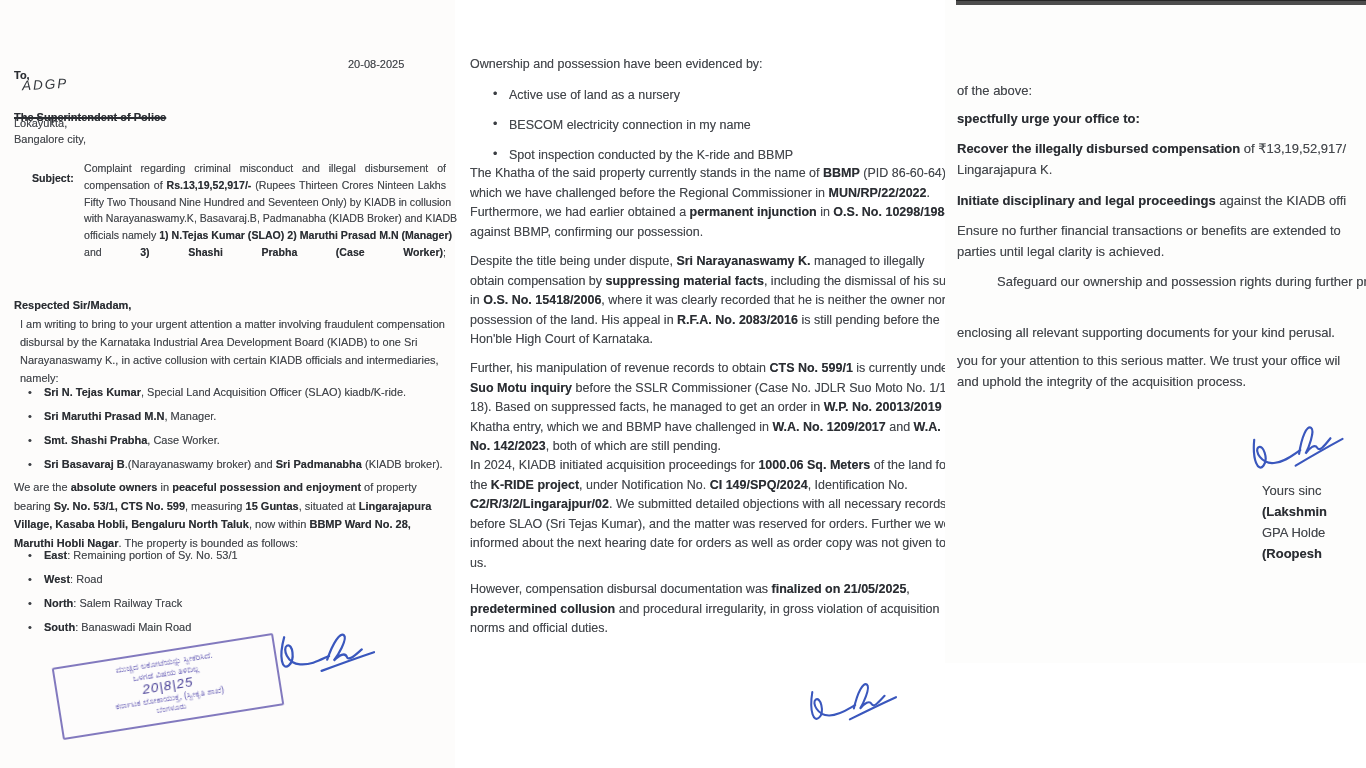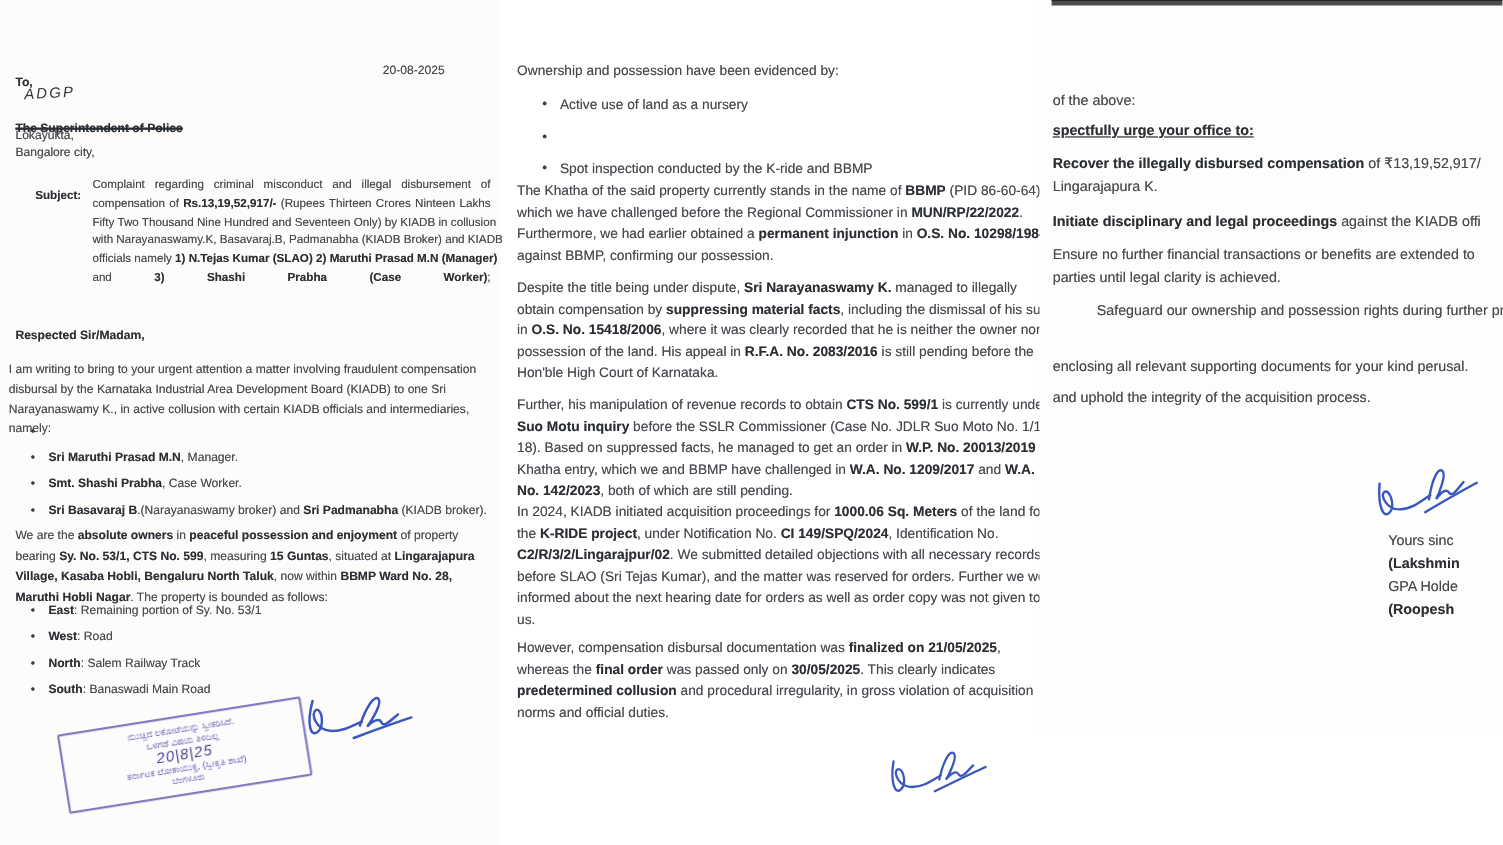--- a/index.html
+++ b/index.html
@@ -22,21 +22,21 @@
   .p1-to{left:14px;top:57px;}
   .p1-date{left:348px;top:57px;}
   .p1-hand{left:22px;top:77px;font-size:13.5px;font-style:italic;letter-spacing:2px;color:#33373c;transform:rotate(-3deg);text-shadow:none;}
   .p1-addr1{left:14px;top:99px;text-decoration:line-through;text-decoration-thickness:1.5px;}
   .p1-addr2{left:14px;top:116px;}
   .p1-addr3{left:14px;top:132px;}
   .p1-subject{left:32px;top:160px;display:flex;}
   .subj-label{width:52px;flex:0 0 52px;font-size:10.6px;}
   .subj-lines .ln{width:362px;white-space:nowrap;text-align:justify;text-align-last:justify;line-height:16.8px;font-size:10.6px;}
   .p1-salut{left:14px;top:287px;}
-  .p1-para1{left:8px;top:315px;margin-top:12px;}
+  .p1-para1{left:20px;top:315px;}
   .p1-para1 .ln{line-height:18px;}
   .p1-bullets{left:28px;top:385px;}
   .p1-bullets .brow{margin-bottom:9px;}
   .p1-para2{left:14px;top:478px;}
   .p1-para2 .ln{line-height:18.5px;}
   .p1-bounds{left:28px;top:548px;}
   .p1-bounds .brow{margin-bottom:9px;}
   .stamp{
     left:56px;top:650px;width:208px;transform:rotate(-9deg);
     border:2px solid rgba(88,78,170,.75);border-radius:2px;
@@ -61,21 +61,21 @@
   .p2-para3{top:359px;}
   .p2-para4{top:456px;}
   .p2-para5{top:580px;}
   .sig2{left:345px !important;top:676px;width:112px;height:56px;transform:rotate(-6deg);}
 
   
   #page3{position:absolute;left:945px;top:0;width:421px;height:663px;background:#fdfdfc;font-size:13px;z-index:3;}
   #page3 .abs{left:12px;}
   #page3 .ln{line-height:21px;}
   .p3-intro1{top:80px;}
-  .p3-intro2{top:108px;text-decoration:underline;}
+  .p3-intro2{top:108px;}
   .p3-item1{top:138px;}
   .p3-item2{top:190px;}
   .p3-item3{top:220px;}
   .p3-item4{top:271px;margin-left:40px;}
   .p3-para1{top:322px;}
   .p3-para2{top:350px;}
   .sig3{left:297px !important;top:415px;width:118px;height:68px;transform:rotate(-10deg);}
   .p3-signoff{top:480px;left:317px !important;}
   .p3-signoff .ln{line-height:20.3px;}
 </style>
@@ -117,20 +117,21 @@
   <div class="abs p1-salut b">Respected Sir/Madam,</div>
   <div class="abs p1-para1">
       <div class="ln">I am writing to bring to your urgent attention a matter involving fraudulent compensation</div>
       <div class="ln">disbursal by the Karnataka Industrial Area Development Board (KIADB) to one Sri</div>
       <div class="ln">Narayanaswamy K., in active collusion with certain KIADB officials and intermediaries,</div>
       <div class="ln">namely:</div>
     </div>
   <div class="abs p1-bullets">
       <div class="brow">
         <span class="dot">•</span>
+        <span class="btxt ln"><span class="b">Sri N. Tejas Kumar</span>, Special Land Acquisition Officer (SLAO) kiadb/K-ride.</span>
       </div>
       <div class="brow">
         <span class="dot">•</span>
         <span class="btxt ln"><span class="b">Sri Maruthi Prasad M.N</span>, Manager.</span>
       </div>
       <div class="brow">
         <span class="dot">•</span>
         <span class="btxt ln"><span class="b">Smt. Shashi Prabha</span>, Case Worker.</span>
       </div>
       <div class="brow">
@@ -178,20 +179,21 @@
 
 <section id="page2">
   <div class="abs p2-head">Ownership and possession have been evidenced by:</div>
   <div class="abs p2-bullets">
       <div class="brow">
         <span class="dot">•</span>
         <span class="btxt ln">Active use of land as a nursery</span>
       </div>
       <div class="brow">
         <span class="dot">•</span>
+        <span class="btxt ln">BESCOM electricity connection in my name</span>
       </div>
       <div class="brow">
         <span class="dot">•</span>
         <span class="btxt ln">Spot inspection conducted by the K-ride and BBMP</span>
       </div>
     </div>
   <div class="abs p2-para1">
       <div class="ln">The Khatha of the said property currently stands in the name of <span class="b">BBMP</span> (PID 86-60-64),</div>
       <div class="ln">which we have challenged before the Regional Commissioner in <span class="b">MUN/RP/22/2022</span>.</div>
       <div class="ln">Furthermore, we had earlier obtained a <span class="b">permanent injunction</span> in <span class="b">O.S. No. 10298/1984</span></div>
@@ -214,21 +216,20 @@
   <div class="abs p2-para4">
       <div class="ln">In 2024, KIADB initiated acquisition proceedings for <span class="b">1000.06 Sq. Meters</span> of the land for</div>
       <div class="ln">the <span class="b">K-RIDE project</span>, under Notification No. <span class="b">CI 149/SPQ/2024</span>, Identification No.</div>
       <div class="ln"><span class="b">C2/R/3/2/Lingarajpur/02</span>. We submitted detailed objections with all necessary records</div>
       <div class="ln">before SLAO (Sri Tejas Kumar), and the matter was reserved for orders. Further we were</div>
       <div class="ln">informed about the next hearing date for orders as well as order copy was not given to</div>
       <div class="ln">us.</div>
     </div>
   <div class="abs p2-para5">
       <div class="ln">However, compensation disbursal documentation was <span class="b">finalized on 21/05/2025</span>,</div>
-      <div class="ln">whereas the <span class="b">final order</span> was passed only on <span class="b">30/05/2025</span>. This clearly indicates</div>
       <div class="ln"><span class="b">predetermined collusion</span> and procedural irregularity, in gross violation of acquisition</div>
       <div class="ln">norms and official duties.</div>
     </div>
   <svg class="sig sig2">
       <use href="#sig-scrawl"></use>
     </svg>
 </section>
 
 <section id="page3">
   <div class="abs p3-intro1">
@@ -248,20 +249,21 @@
       <div class="ln">Ensure no further financial transactions or benefits are extended to</div>
       <div class="ln">parties until legal clarity is achieved.</div>
     </div>
   <div class="abs p3-item4">
       <div class="ln">Safeguard our ownership and possession rights during further proc</div>
     </div>
   <div class="abs p3-para1">
       <div class="ln">enclosing all relevant supporting documents for your kind perusal.</div>
     </div>
   <div class="abs p3-para2">
+      <div class="ln">you for your attention to this serious matter. We trust your office wil</div>
       <div class="ln">and uphold the integrity of the acquisition process.</div>
     </div>
   <svg class="sig sig3">
       <use href="#sig-scrawl"></use>
     </svg>
   <div class="abs p3-signoff">
       <div class="ln">Yours sinc</div>
       <div class="ln"><span class="b">(Lakshmin</span></div>
       <div class="ln">GPA Holde</div>
       <div class="ln"><span class="b">(Roopesh</span></div>

